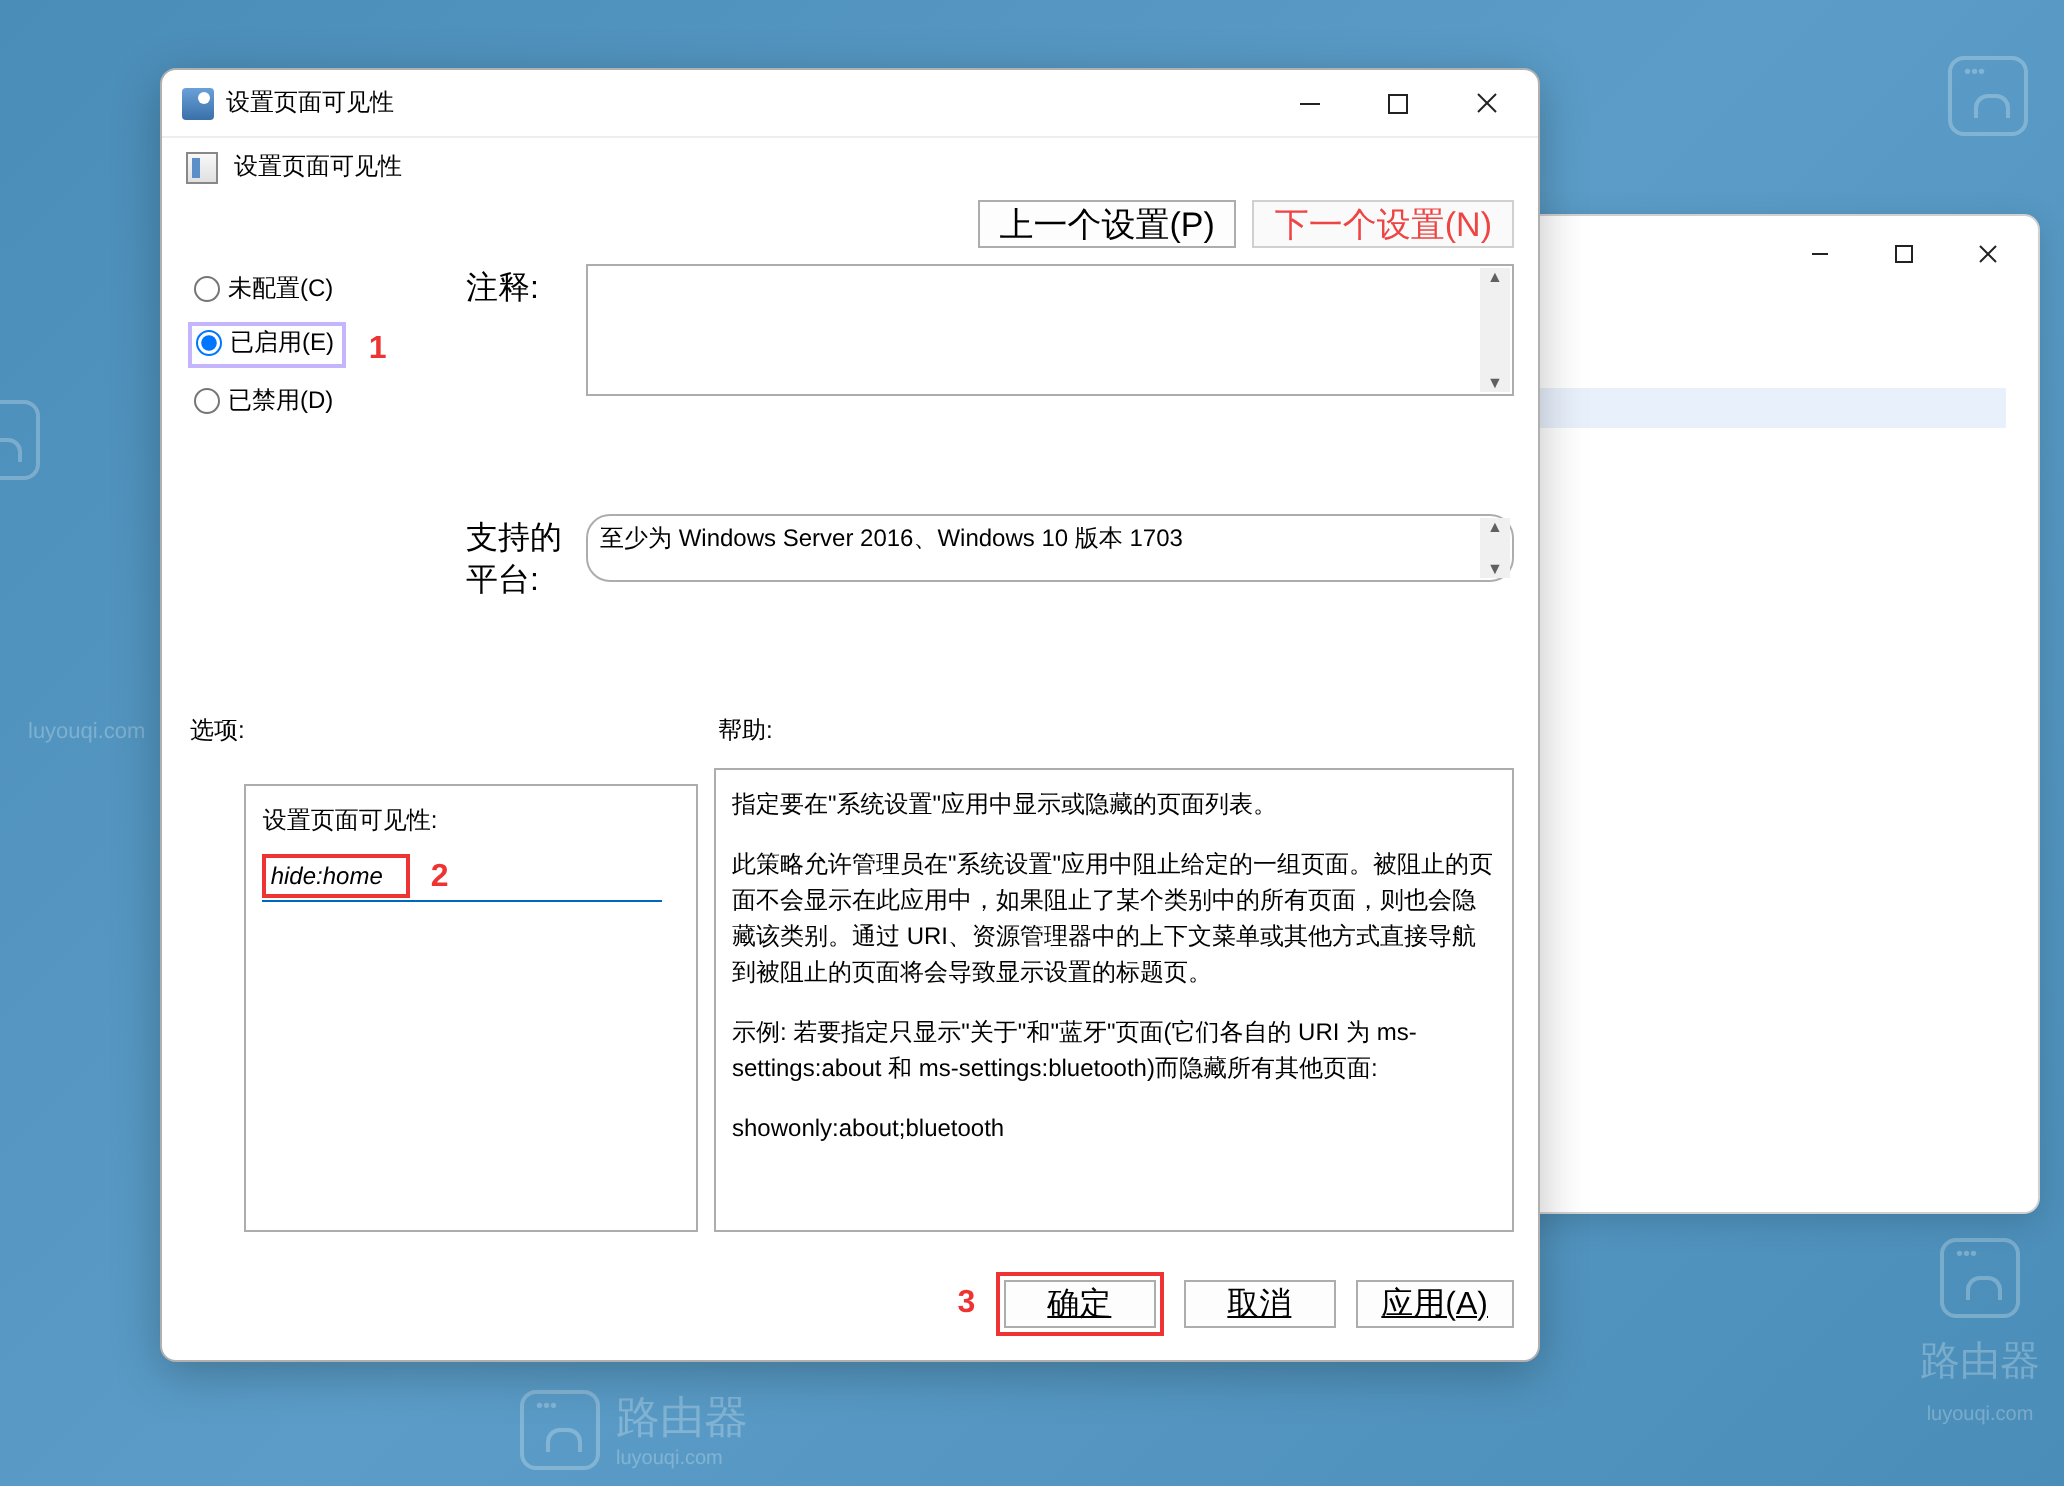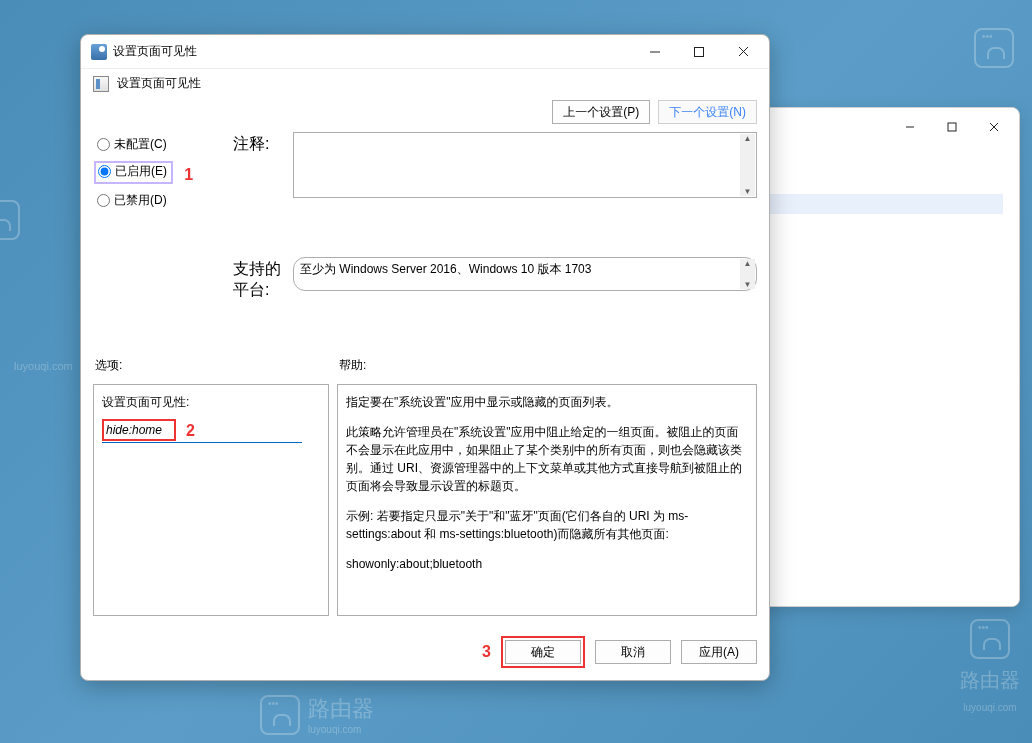--- a/index.html
+++ b/index.html
@@ -72,25 +72,25 @@
   }
   .subhead-icon::before { content:""; position:absolute; left:2px; top:2px; right:8px; bottom:2px; background:#5b8fc7; }
   .topnav {
     display: flex; justify-content: flex-end;
     padding: 8px 12px 4px 12px; gap: 8px;
   }
   .nav-btn {
     min-width: 92px; height: 24px;
     border: 1px solid #adadad;
     background: #fdfdfd;
-    font-size: 12px;
+    font-size: 17px;
     display: flex; align-items: center; justify-content: center;
     padding: 0 10px;
   }
-  .nav-btn.disabled { color: #3b82f6; border-color: #d0d0d0; background: #fafafa; }
+  .nav-btn.disabled { color: #ef4444; border-color: #d0d0d0; background: #fafafa; }
   .content { flex:1; padding: 4px 12px 10px 12px; display:flex; flex-direction:column; overflow:hidden;gap:42px; }
   .row { display:flex; align-items:flex-start; margin-bottom: 6px; }
   .left-col { width: 140px; padding-left: 4px; }
   .radio-group { display:flex; flex-direction:column; gap: 8px; padding-top: 4px;}
   .radio { display:flex; align-items:center; gap:4px; font-size:12px; }
   .radio input { width: 13px; height: 13px; }
   .marker1 { display:inline-block; border: 2px solid #c4b5fd; padding: 0 4px 1px 2px; margin-left:-3px;}
   .annot { color: #e33; font-size: 16px; font-weight: bold; margin-left: 8px; vertical-align: middle;}
   .field-label { font-size: 16px; padding-top: 2px; }
   .right-col { flex:1; }
@@ -106,43 +106,44 @@
   .ta-platform { height: 34px; padding: 3px 6px; border-radius: 12px; }
   .scroll-affordance {
     position:absolute; right:1px; top:1px; bottom:1px; width:15px;
     background:#f0f0f0;
     display:flex; flex-direction:column; justify-content:space-between;
     align-items:center; font-size:8px; color:#606060;
   }
   .split {
     display:flex; gap: 8px; flex:1; min-height:0;
   }
-  .split-left { width: 236px; display:flex; flex-direction:column; }
+  .split-left { width: 256px; display:flex; }
   .split-right { flex:1; display:flex; flex-direction:column; }
   .section-label { font-size: 12px; margin: 8px 0 10px 2px; }
   .panel {
     flex:1; border: 1px solid #adadad; background:#fff;
     padding: 8px; overflow:auto; font-size:12px; line-height:1.5;
   }
-  .panel-left { overflow: visible; }
+  .panel-left { overflow: visible; margin-top: 43px; }
   .input-line {
     border: none; border-bottom: 1px solid #adadad;
     width: 200px; font-size: 12px; padding: 2px 2px; outline:none;
     font-family: inherit;
   }
   .marker2 { border: 2px solid #e33; display:inline-block; margin-right:2px;}
   .help-text p { margin-bottom: 12px; }
   .footer {
     display:flex; justify-content:flex-end; gap:10px; padding: 10px 12px 12px 12px;
     align-items:center;
   }
   .btn {
     min-width: 76px; height: 24px; border:1px solid #adadad; background:#fdfdfd;
-    font-size:12px; display:flex; align-items:center; justify-content:center;
+    font-size:16px; display:flex; align-items:center; justify-content:center;
     padding: 0 12px;
+    text-decoration: underline;
   }
   .marker3 { border: 2px solid #e33; padding: 2px;}
   svg { display:block; }
   .desktop-wm { position:absolute; display:flex; align-items:center; gap:8px; opacity:0.25; color:#fff; }
   .desktop-wm .wicon { width:40px; height:40px; border:2px solid #fff; border-radius:8px; position:relative;}
   .desktop-wm .wicon::before { content:"•••"; position:absolute; top:1px; left:6px; font-size:10px;}
   .desktop-wm .wicon::after { content:""; position:absolute; left:11px; bottom:7px; width:14px; height:10px; border:2px solid #fff; border-bottom:none; border-radius:7px 7px 0 0;}
 </style>
 </head>
 <body>

